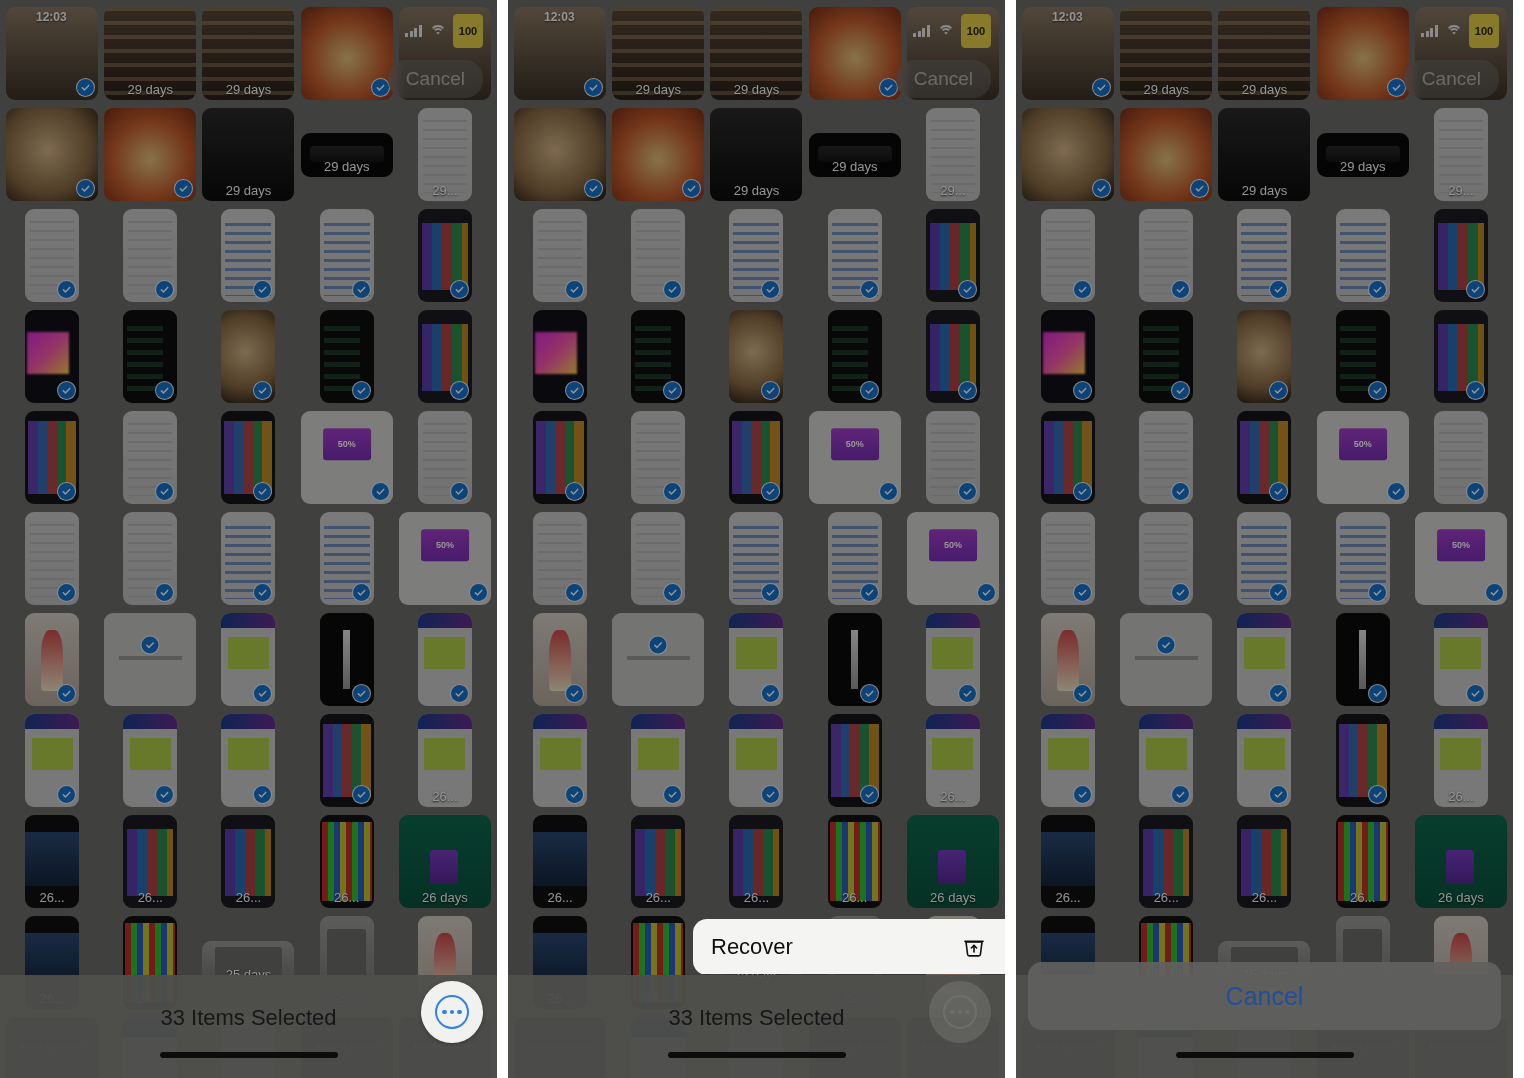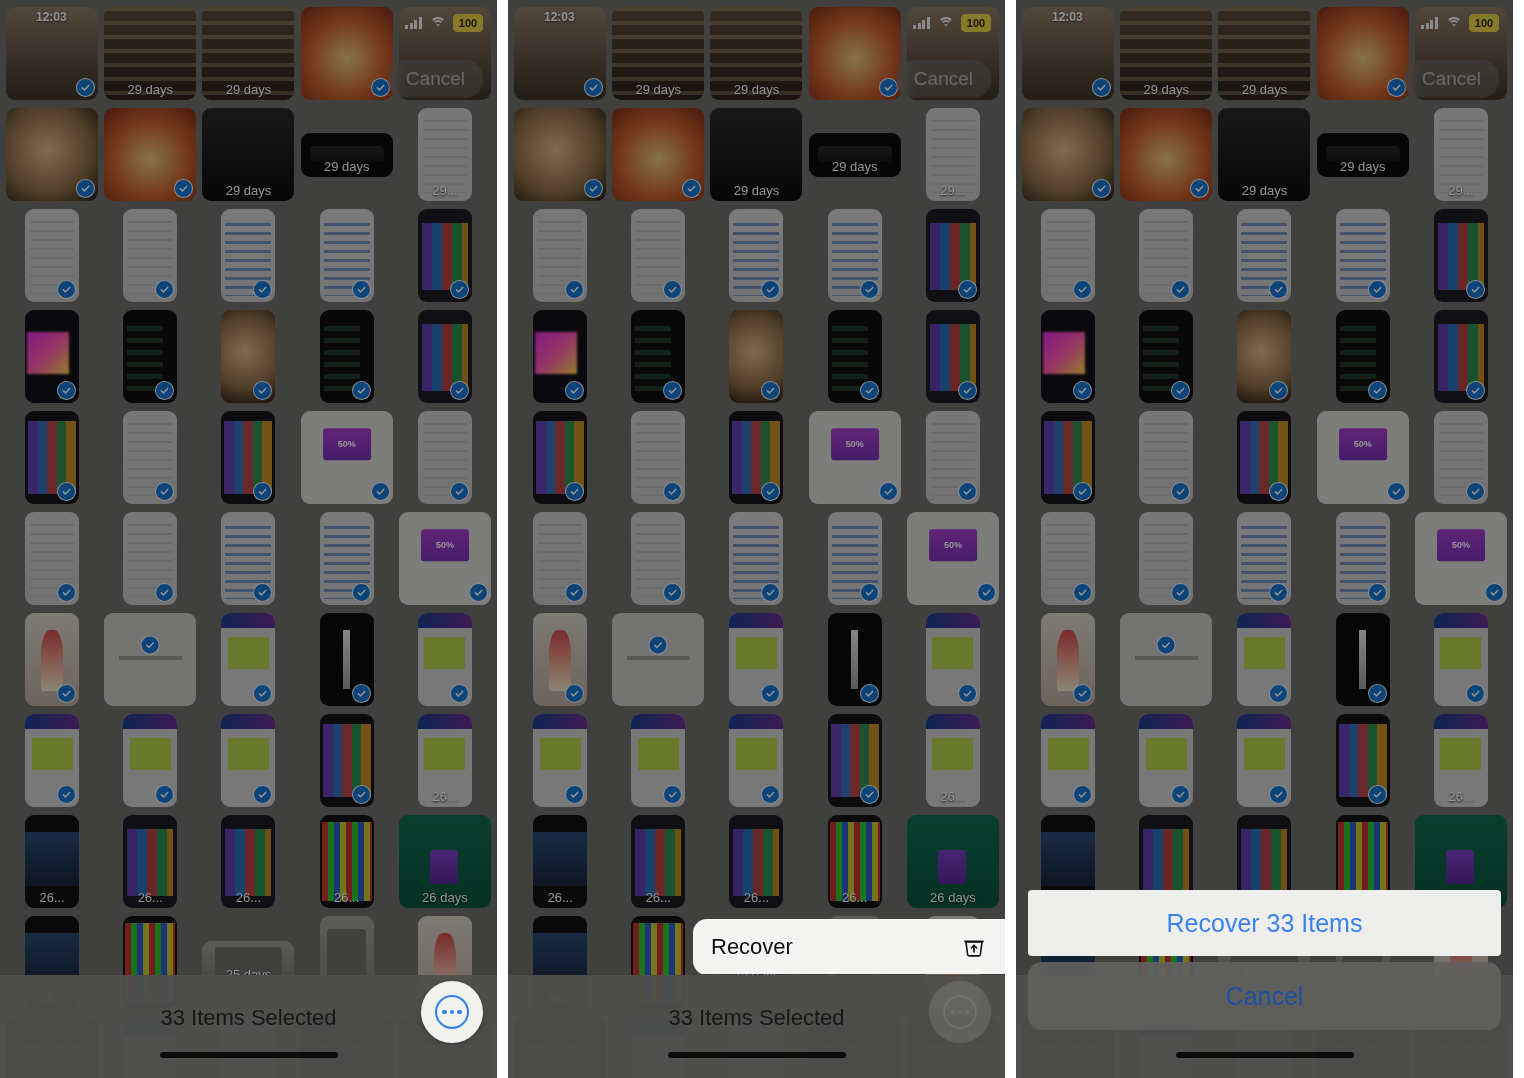--- a/index.html
+++ b/index.html
@@ -224,21 +224,21 @@
     border-radius:50%; display:block;
   }
   .wifi b:nth-child(1){ width:17px; height:17px; top:0; }
   .wifi b:nth-child(2){ width:11px; height:11px; top:3.5px; }
   .wifi b:nth-child(3){ width:5px;  height:5px;  top:7px; }
   .batt {
     min-width:30px; height:16px; border-radius:4px;
     border:1.5px solid #e8d44a; background:#e8d44a;
     display:flex; align-items:center; justify-content:center;
     font-size:11px; font-weight:700; color:#2a2600;
-    padding:8px 3px;
+    padding:16px 3px;
   }
 
   
   .cancel-top {
     position:absolute; right:14px; top:60px; z-index:32;
     padding:8px 18px; border-radius:18px;
     background: rgba(125,125,125,.42);
     color: rgba(255,255,255,.55);
     font-size:19px; font-weight:400;
     backdrop-filter: blur(4px);
@@ -1803,23 +1803,20 @@
         <span class="batt">100</span>
       </div>
     </div>
 
     <div class="cancel-top">Cancel</div>
 
     <div class="toolbar">
       <div class="label" style="visibility:hidden">33 Items Selected</div>
     </div>
 
-    <div class="sheet-recover">
-      <span class="txt">Recover 33 Items</span>
-    </div>
     <div class="sheet-cancel">
       <span class="txt">Cancel</span>
     </div>
 
     <div class="home-ind"></div>
   </div>
 
 </div>
 
 </body></html>

